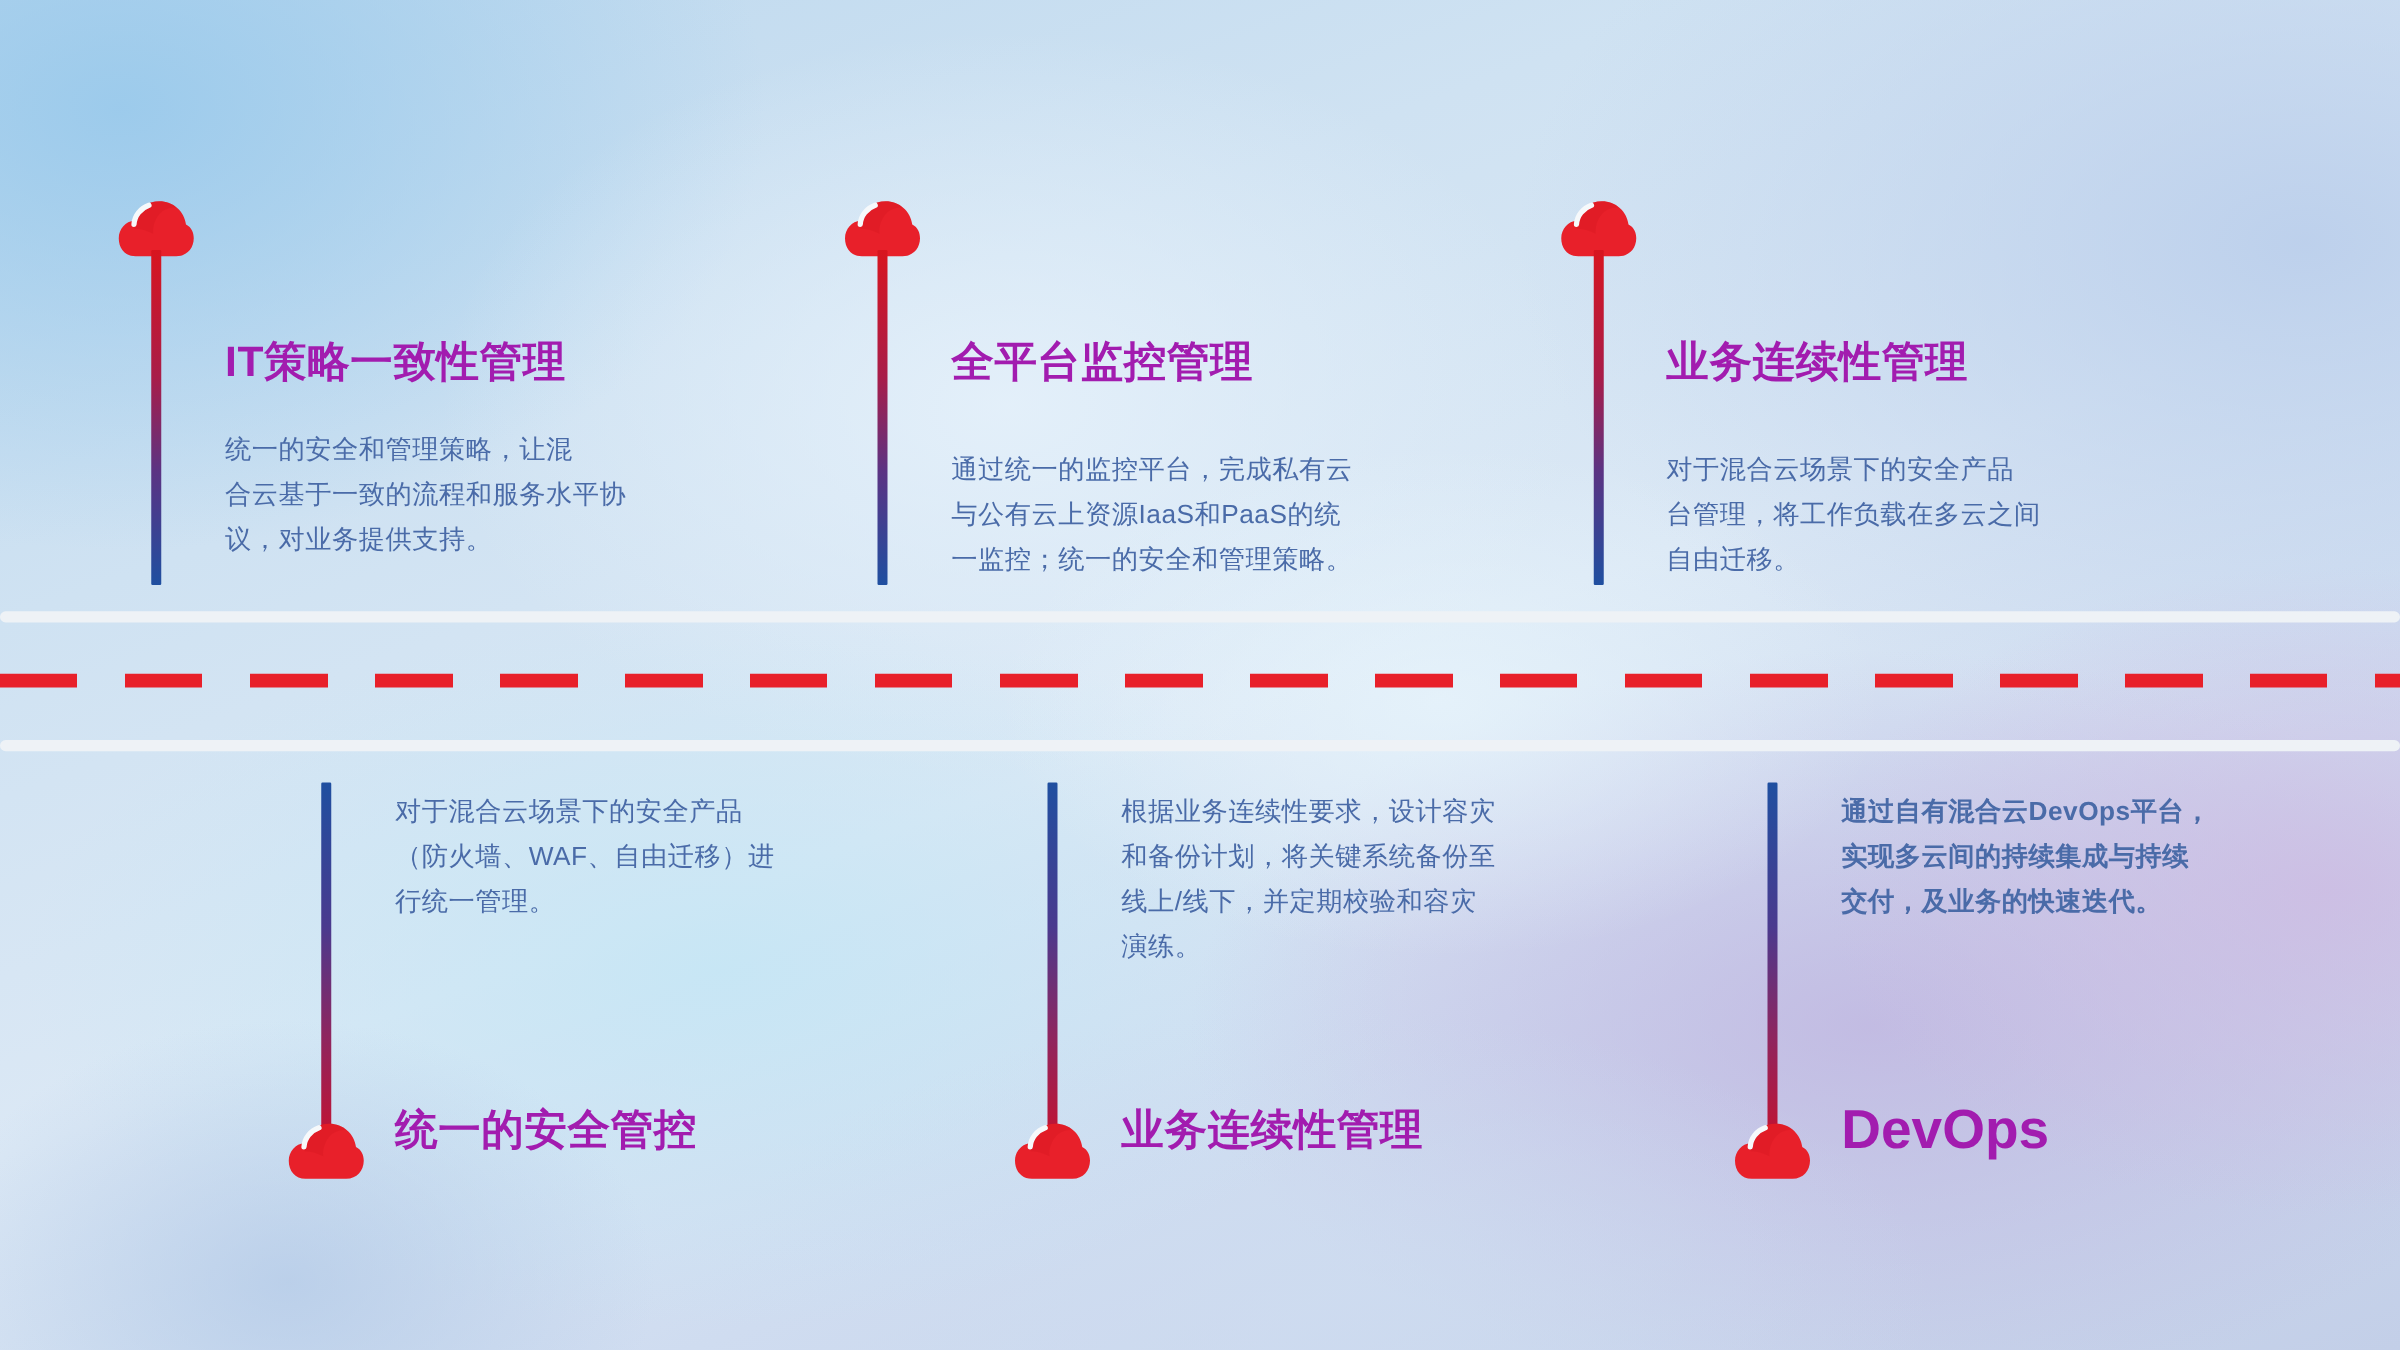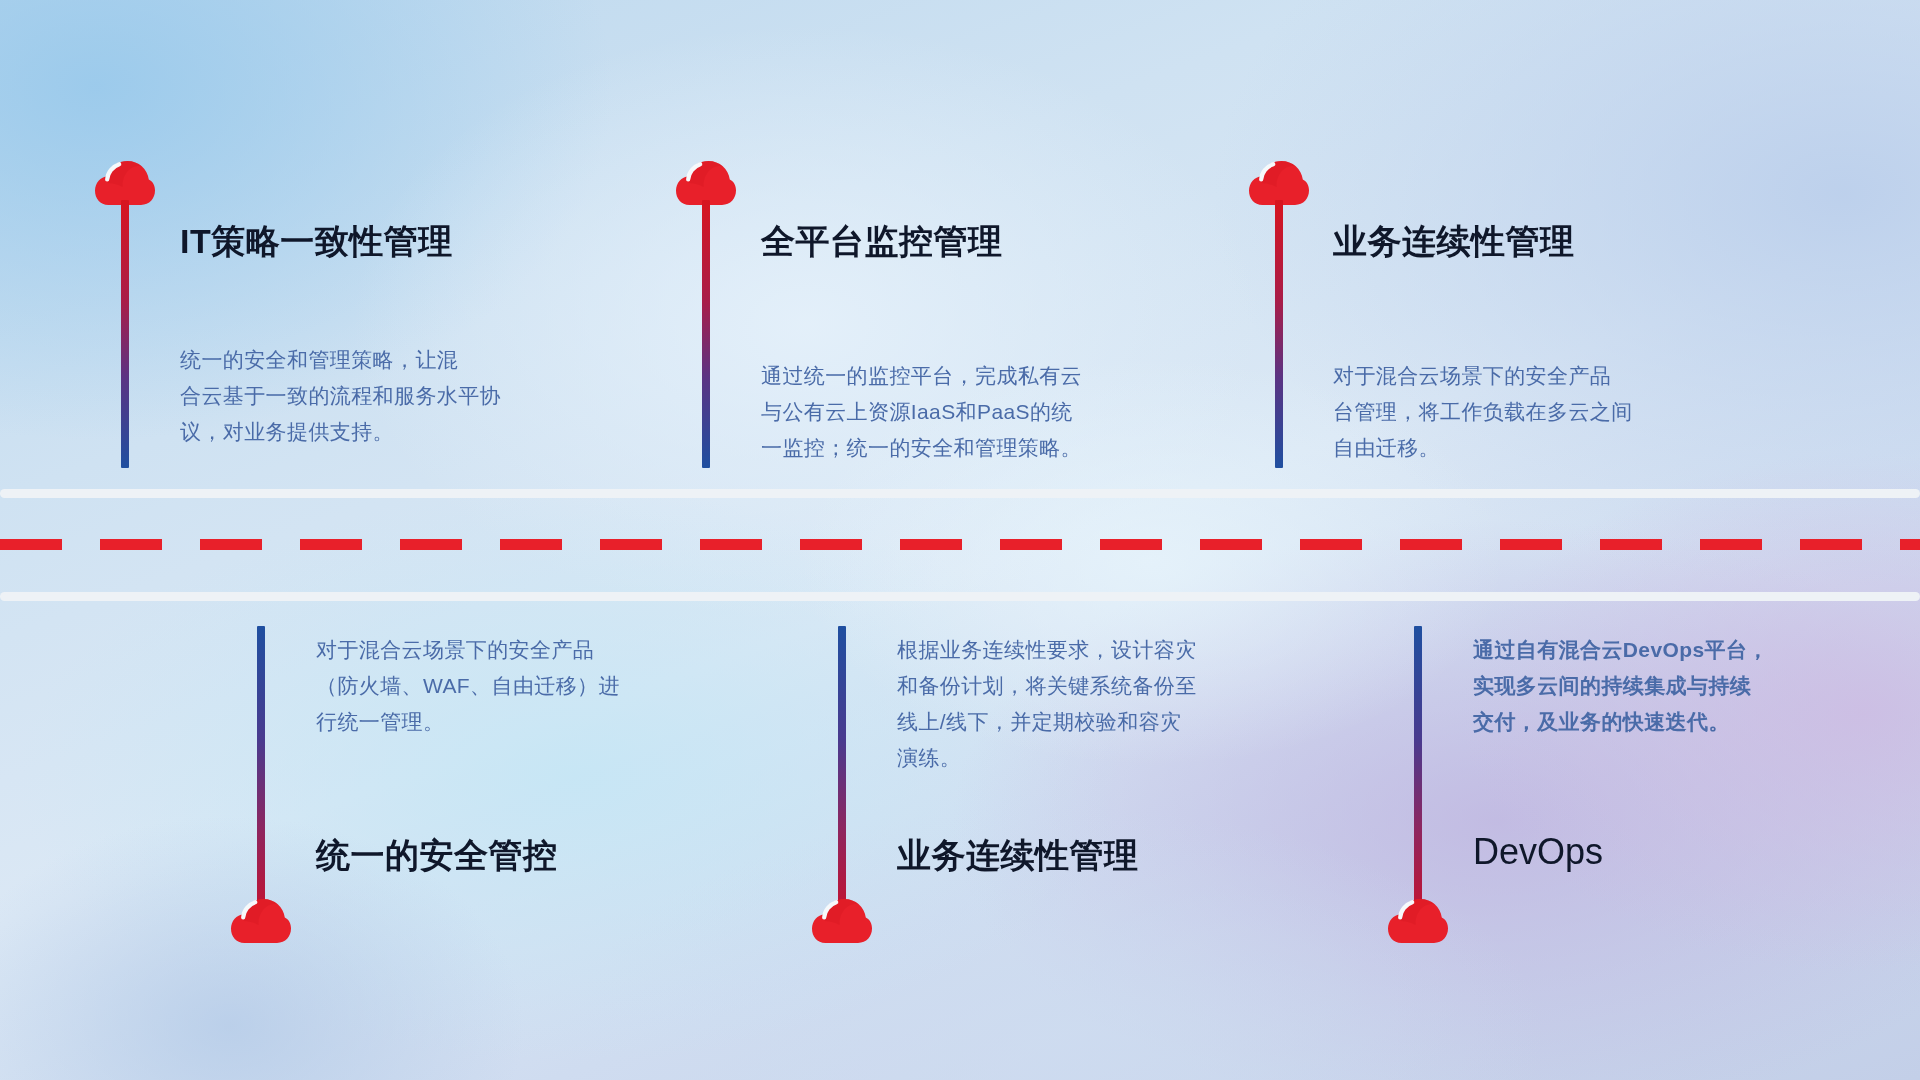--- a/index.html
+++ b/index.html
@@ -43,23 +43,23 @@
   
   .stem { position:absolute; width:8px; border-radius:1px; }
   .stem-top { background:linear-gradient(to bottom,#d8151f 0%,#a81d49 38%,#5b3383 66%,#1f4fa0 100%); }
   .stem-bottom { background:linear-gradient(to bottom,#1f4fa0 0%,#4a3a8e 40%,#8d2660 70%,#c41230 100%); }
 
   .cloud { position:absolute; width:62px; height:46px; }
   .cloud svg { display:block; width:100%; height:100%; }
 
   .title {
     position:absolute; white-space:nowrap;
-    font-size:34px; font-weight:700; color:#0f172a; letter-spacing:.5px;
+    font-size:34px; font-weight:700; color:#a21caf; letter-spacing:.5px;margin-top:48px;
   }
-  .title-latin { font-size:36px; font-weight:400; letter-spacing:0; }
+  .title-latin { font-size:44px; font-weight:700; letter-spacing:0; }
 
   .desc {
     position:absolute;
     font-size:21px; line-height:36px; color:#4a6ba8;
     letter-spacing:.4px; white-space:pre-line;
   }
 </style>
 </head>
 <body>
 

